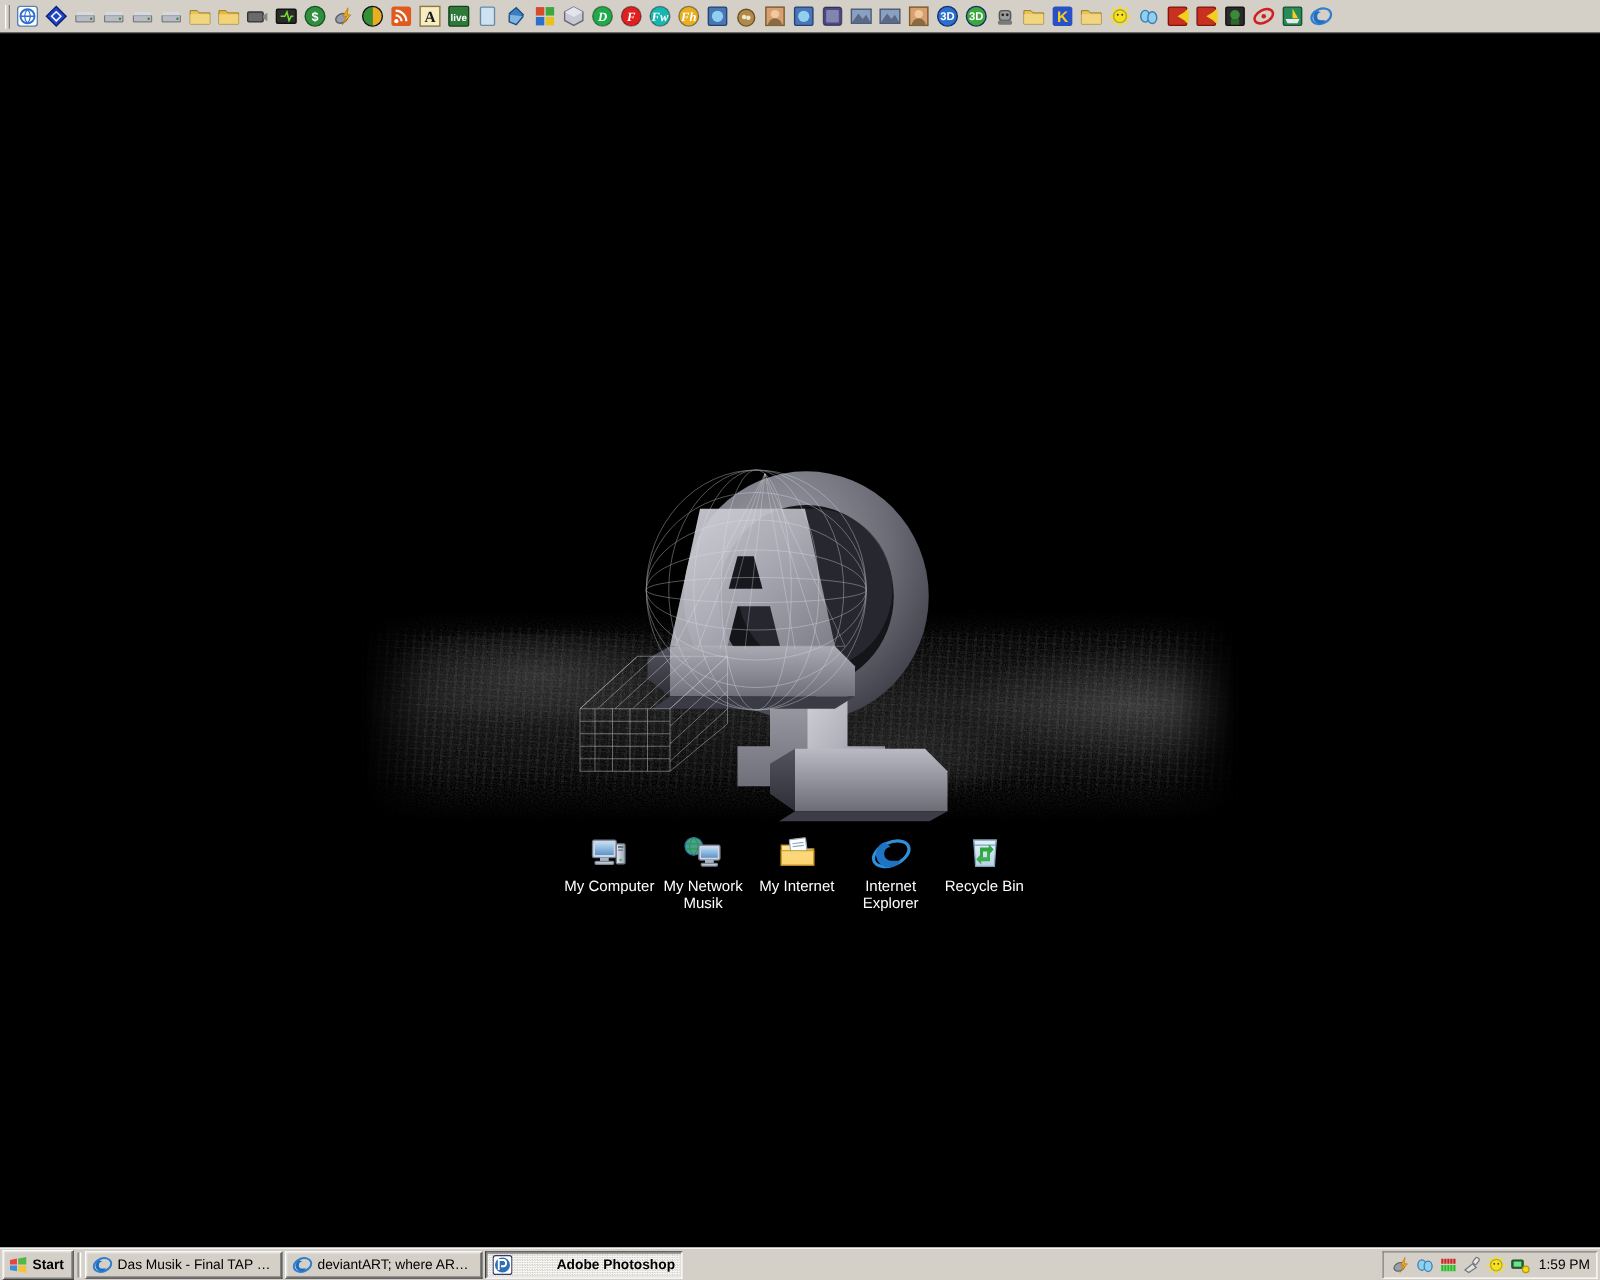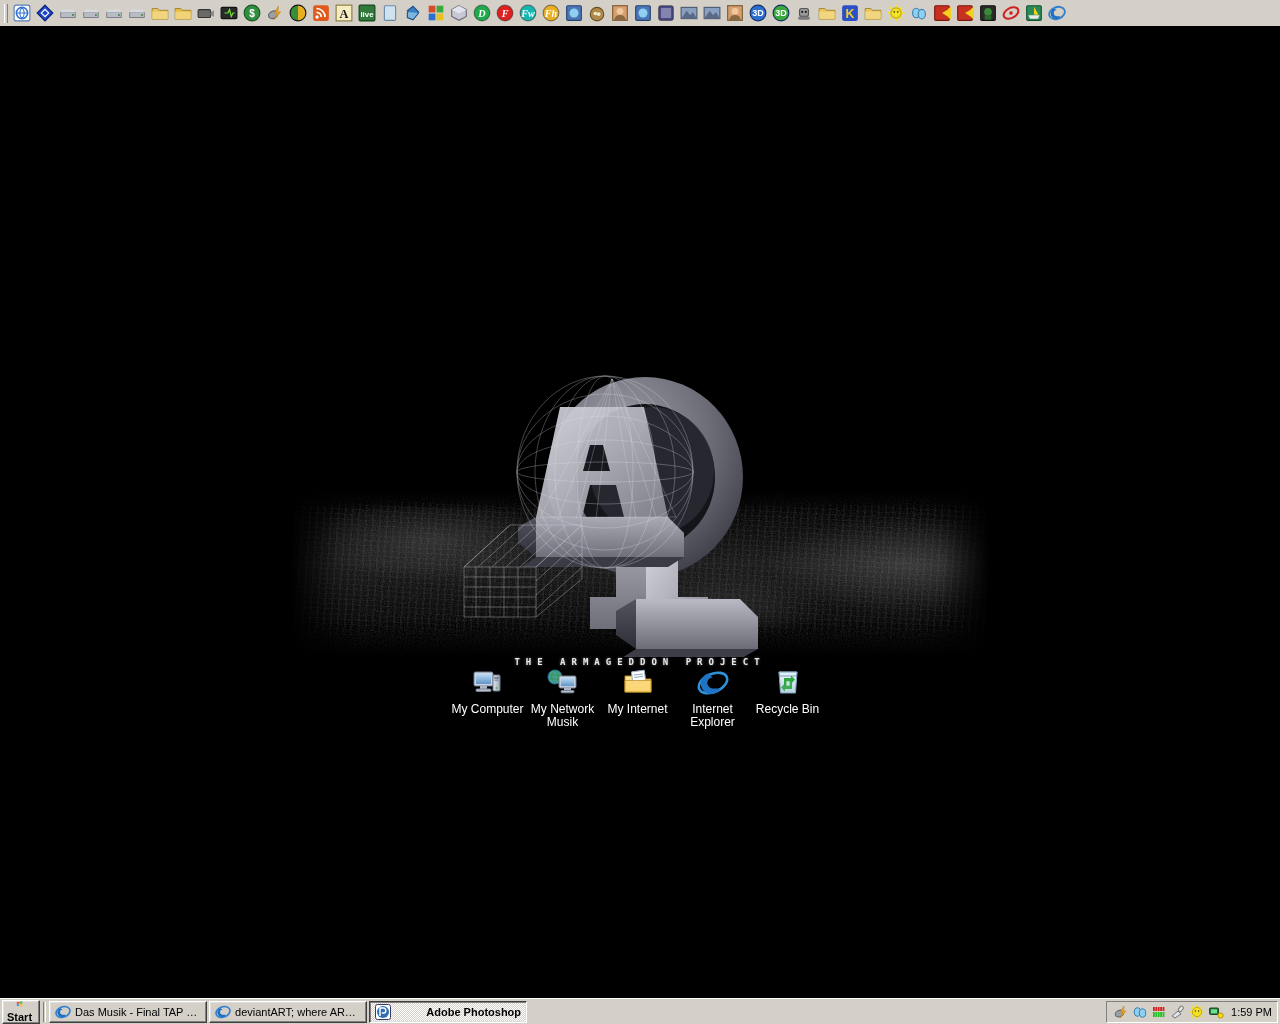--- a/index.html
+++ b/index.html
@@ -130,21 +130,20 @@
   #start-button {
     height: 22px; margin-left: 2px; padding: 0 7px 0 4px;
     display: flex; align-items: center; gap: 4px;
     background: #d4d0c8;
     border: 1px solid;
     border-color: #ffffff #404040 #404040 #ffffff;
     box-shadow: inset -1px -1px 0 #808080, inset 1px 1px 0 #dfdfdf;
     font-weight: bold; font-size: 11px; color: #000;
     font-family: "Liberation Sans", sans-serif;
     cursor: default;
-    flex-direction: column;
   }
   .winflag { width: 15px; height: 14px; display: block; }
   .tb-sep {
     width: 3px; height: 20px; margin: 0 3px;
     border-left: 1px solid #808080;
     border-right: 1px solid #ffffff;
     box-sizing: border-box;
   }
   #task-buttons { display: flex; align-items: center; gap: 2px; }
   .task-btn {
@@ -612,21 +611,20 @@
         </g>
 
         <g stroke="#e7eaf1" fill="none" stroke-width="0.45" opacity="0.55">
           <path d="M172 12 L100 150 M172 12 L118 152 M172 12 L136 152 M172 12 L156 152
                    M172 12 L196 152 M172 12 L216 150 M172 12 L236 150"></path>
           <path d="M100 150 L236 150"></path>
         </g>
       </svg>
     </div>
 
-    <div id="tagline">THE ARMAGEDDON PROJECT</div>
 
     <div id="desktop-icons">
         <div class="dicon">
           <div class="art"><svg width="34" height="32" viewBox="0 0 34 32">
               <defs>
                 <linearGradient id="scr" x1="0" y1="0" x2="0" y2="1">
                   <stop offset="0" stop-color="#bcdcf4"></stop>
                   <stop offset="1" stop-color="#5f93c8"></stop>
                 </linearGradient>
                 <linearGradient id="cas" x1="0" y1="0" x2="1" y2="0">

